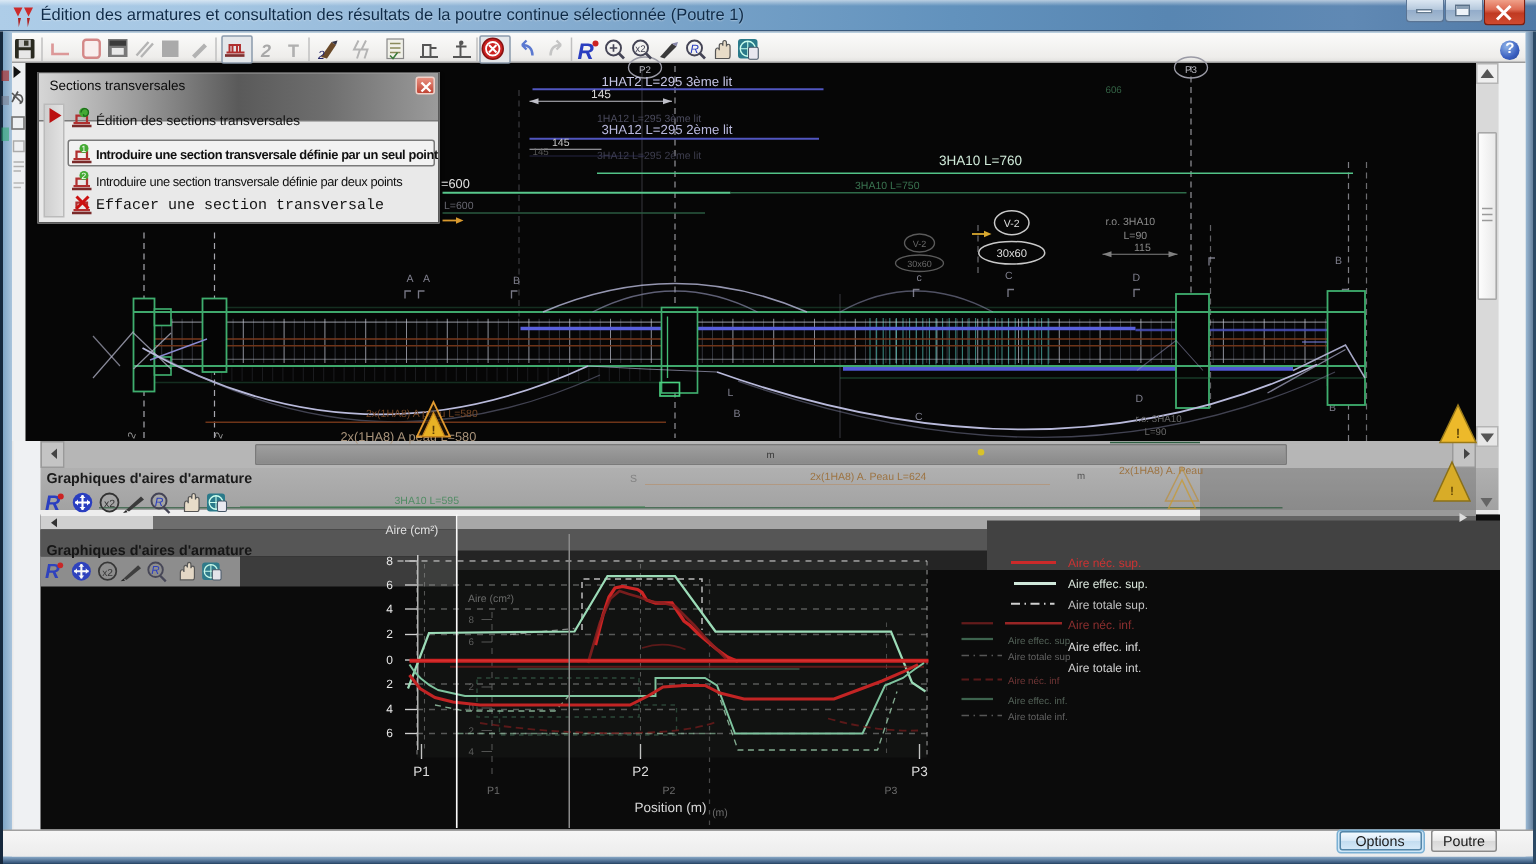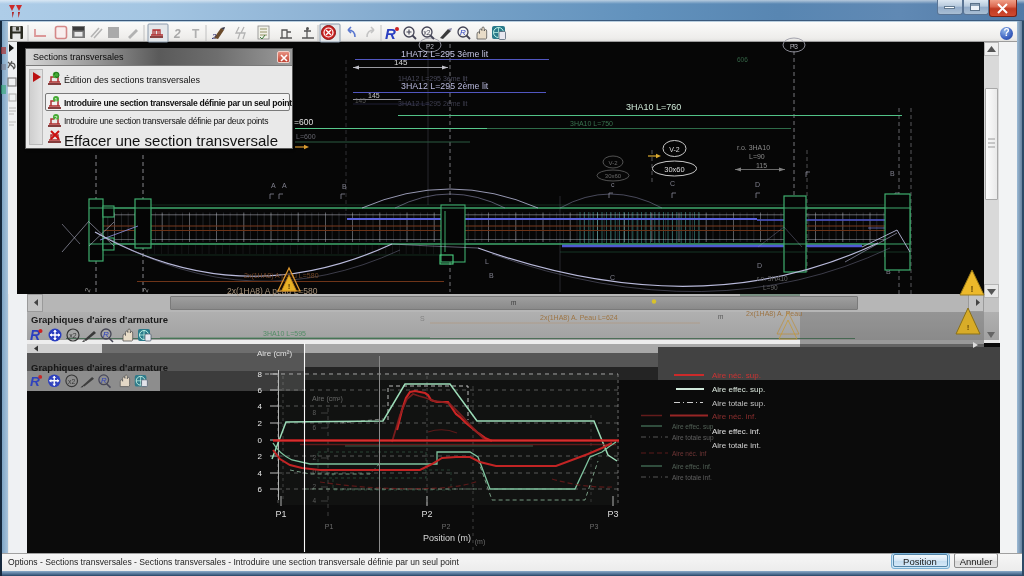--- a/index.html
+++ b/index.html
@@ -7,20 +7,21 @@
 </style></head><body>
 <div id="win">
 
 <div class="abs" style="left:0;top:0;width:1024px;height:21px;background:linear-gradient(90deg,#aecde8 0%,#a3c5e2 15%,#8db2d4 32%,#739fc6 48%,#6292bd 62%,#5886b2 76%,#6089b4 88%,#5079a6 100%);border-bottom:1px solid #3a5a7d;"></div>
 <div class="abs" style="left:0;top:0;width:1024px;height:4px;background:linear-gradient(180deg,rgba(255,255,255,0.55),rgba(255,255,255,0));"></div>
 <svg class="abs" style="left:8px;top:4px" width="16" height="15" viewBox="0 0 16 15">
       <path d="M1,1 h6 l-3,6 z" fill="#cc2a2a"></path>
       <path d="M8,1 h6 l-3,6 z" fill="#cc2a2a"></path>
       <path d="M4,8 l2,0 -1.5,6 z M10,8 l2,0 -1.5,6 z" fill="#b02020"></path>
     </svg>
+<div class="abs" style="left:27px;top:4px;font-size:11px;color:#0e2a47;white-space:nowrap;text-shadow:0 1px 1px rgba(255,255,255,0.35);">Édition des armatures et consultation des résultats de la poutre continue sélectionnée (Poutre 1)</div>
 
 <div class="abs" style="left:937px;top:0;width:26px;height:15px;background:linear-gradient(180deg,#dce7f2 0%,#b6c9dd 45%,#93accA 50%,#a9bed3 100%);border:1px solid #5a7494;border-top:none;border-radius:0 0 3px 3px;"></div>
 <div class="abs" style="left:944px;top:6px;width:11px;height:3px;background:#f8fbff;border:1px solid #62798f;"></div>
 <div class="abs" style="left:963px;top:0;width:26px;height:15px;background:linear-gradient(180deg,#dce7f2 0%,#b6c9dd 45%,#93accA 50%,#a9bed3 100%);border:1px solid #5a7494;border-top:none;border-radius:0 0 3px 3px;"></div>
 <div class="abs" style="left:970px;top:3px;width:10px;height:8px;border:1px solid #5a7189;background:#eef3f9;box-shadow:inset 0 2px 0 #8ba0b5;"></div>
 <div class="abs" style="left:989px;top:0;width:28px;height:17px;background:linear-gradient(180deg,#f0a088 0%,#dd6a52 40%,#c03a22 55%,#d04a30 100%);border:1px solid #7c2012;border-top:none;border-radius:0 0 3px 3px;"></div>
 <svg class="abs" style="left:996px;top:3px" width="13" height="11">
       <path d="M2,1 L11,10 M11,1 L2,10" stroke="#fff" stroke-width="2"></path>
     </svg>
 
@@ -674,21 +675,21 @@
         <rect x="9" y="94" width="7" height="7" fill="none" stroke="#aaa" stroke-width="1"></rect>
         <path d="M9,108 h7 M9,111 h7 M9,114 h5" stroke="#b0b0b0" stroke-width="0.9"></path>
         <path d="M9,122 h7 M9,125 h5" stroke="#b8b8b8" stroke-width="0.9"></path>
       </g>
 <rect x="1" y="47" width="5" height="7" fill="#a33" opacity="0.7"></rect>
       <rect x="1" y="85" width="5" height="9" fill="#3a7" opacity="0.6"></rect>
       <rect x="1" y="64" width="5" height="6" fill="#778" opacity="0.5"></rect>
 </svg>
 
 <div class="abs" style="left:25px;top:48px;width:268px;height:101px;background:#e9e9e9;border:1px solid #5a5a5a;box-shadow:1px 1px 2px rgba(0,0,0,0.5);z-index:10;">
- <div class="abs" style="left:0;top:0;width:266px;height:17px;background:linear-gradient(90deg,#d6d6d6 0%,#9a9a9a 25%,#5a5a5a 50%,#6e6e6e 72%,#9b9b9b 100%);border-bottom:1px solid #7a7a7a;">
+ <div class="abs" style="left:0;top:0;width:266px;height:32px;background:linear-gradient(90deg,#d6d6d6 0%,#9a9a9a 25%,#5a5a5a 50%,#6e6e6e 72%,#9b9b9b 100%);border-bottom:1px solid #7a7a7a;">
   <div class="abs" style="left:7px;top:3px;font-size:9px;color:#0a0a0a;">Sections transversales</div>
   <div class="abs" style="left:251px;top:2px;width:13px;height:12px;background:linear-gradient(180deg,#e89080,#c04434);border:1px solid #f0d0c8;border-radius:2px;"></div>
   <svg class="abs" style="left:254px;top:4.5px" width="8" height="8">
           <path d="M1,1 L7,7 M7,1 L1,7" stroke="#fff" stroke-width="1.6"></path>
         </svg>
  </div>
  <div class="abs" style="left:3px;top:20px;width:14px;height:76px;background:linear-gradient(90deg,#cfcfcf,#e2e2e2);border:1px solid #bbb;"></div>
  <svg class="abs" style="left:6px;top:22px" width="10" height="12">
         <path d="M1,1 L9,6 L1,11 Z" fill="#bb1111"></path>
       </svg>
@@ -712,23 +713,22 @@
         <path d="M1,13 h13" stroke="#7a2a2a" stroke-width="1.8"></path>
         <circle cx="9" cy="4" r="3" fill="#44aa33"></circle>
         <text x="7.2" y="6.5" font-size="6" fill="#fff">2</text>
       </svg>
  <div class="abs" style="left:38px;top:66.5px;font-size:8.6px;letter-spacing:-0.28px;color:#111;white-space:nowrap;">Introduire une section transversale définie par deux points</div>
  <svg class="abs" style="left:21px;top:80px" width="15" height="15">
         <path d="M2,11 h11 M4,11 v-5 h7 v5" stroke="#b03030" stroke-width="1.5" fill="none"></path>
         <path d="M1,13 h13" stroke="#7a2a2a" stroke-width="1.8"></path>
         <path d="M4,2 L12,10 M12,2 L4,10" stroke="#cc1111" stroke-width="2"></path>
       </svg>
- <div class="abs" style="left:38px;top:82.5px;font-size:15px;color:#111;">Effacer une section transversale</div>
+ <div class="abs" style="left:38px;top:82.5px;font-size:10px;color:#111;font-family:Liberation Mono, monospace;">Effacer une section transversale</div>
 </div>
 
 <div class="abs" style="left:2px;top:553px;width:1020px;height:18px;background:linear-gradient(180deg,#f6f6f6,#ececec);border-top:1px solid #a0a0a0;z-index:6;"></div>
-<div class="abs" style="left:8px;top:557px;font-size:8.6px;color:#222;z-index:7;">Options - Sections transversales - Sections transversales - Introduire une section transversale définie par un seul point</div>
 <div class="abs" style="left:891px;top:552.5px;width:59px;height:16px;background:#cde6f7;border:1px solid #7ab0d4;border-radius:3px;z-index:7;"></div>
 <div class="abs" style="left:893px;top:554px;width:55px;height:13px;background:linear-gradient(180deg,#f4fafe,#d7e8f6 50%,#c2dcf0 51%,#d4e8f8);border:1px solid #5586a8;border-radius:2px;z-index:7;"></div>
-<div class="abs" style="left:920px;top:556px;font-size:9.5px;color:#1a1a1a;z-index:8;transform:translateX(-50%);">Position</div>
+<div class="abs" style="left:920px;top:556px;font-size:9.5px;color:#1a1a1a;z-index:8;transform:translateX(-50%);">Options</div>
 <div class="abs" style="left:954px;top:553px;width:44px;height:15px;background:linear-gradient(180deg,#fdfdfd,#e9e9e9 50%,#d8d8d8 51%,#e5e5e5);border:1px solid #8a8a8a;border-radius:2px;z-index:7;"></div>
-<div class="abs" style="left:976px;top:556px;font-size:9.5px;color:#1a1a1a;z-index:8;transform:translateX(-50%);">Annuler</div>
+<div class="abs" style="left:976px;top:556px;font-size:9.5px;color:#1a1a1a;z-index:8;transform:translateX(-50%);">Poutre</div>
 
 </div>
 </body></html>

